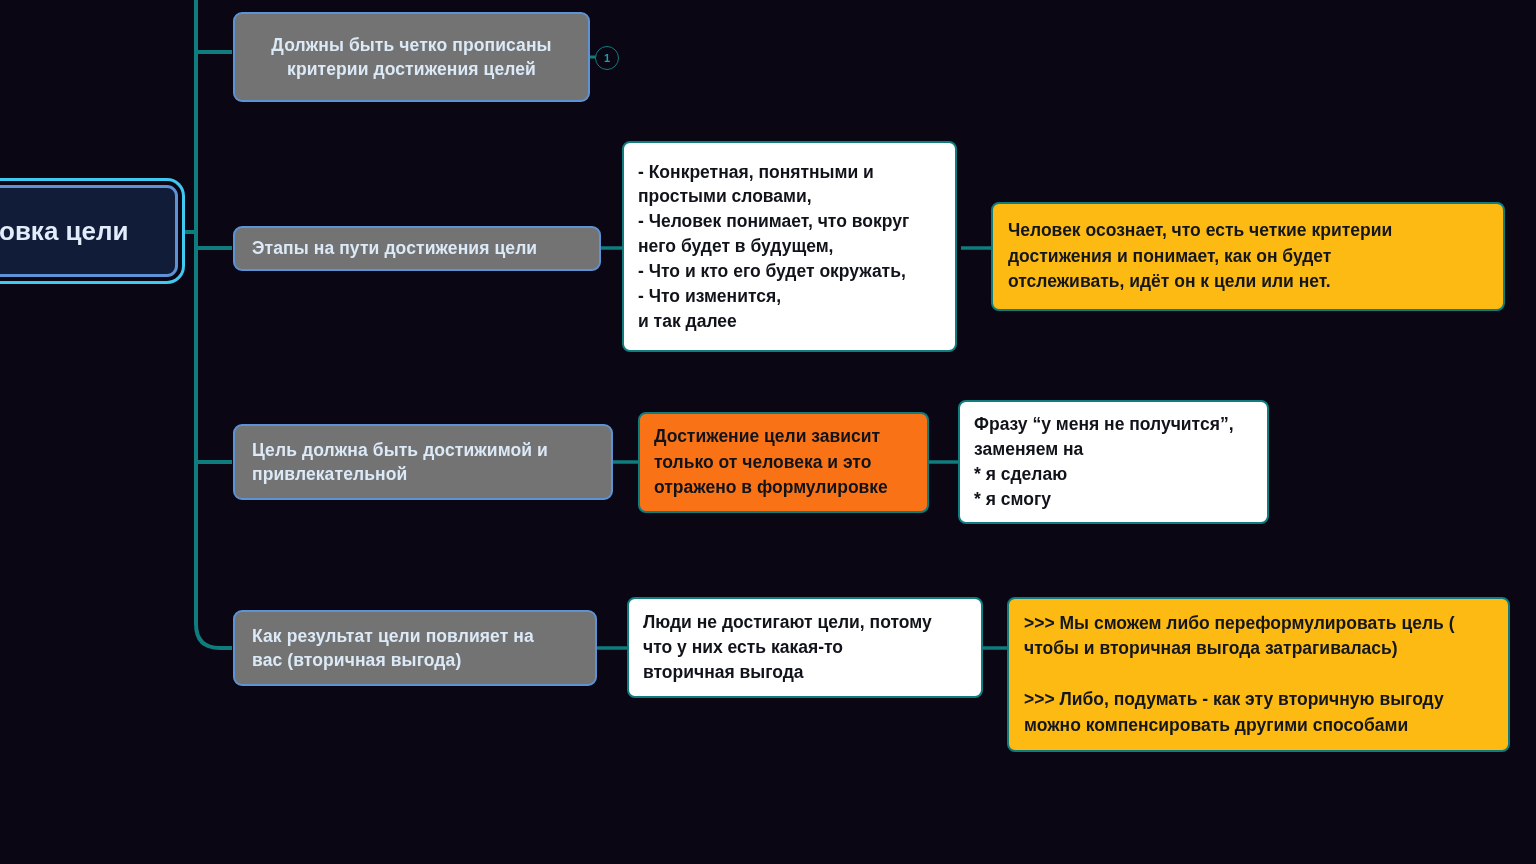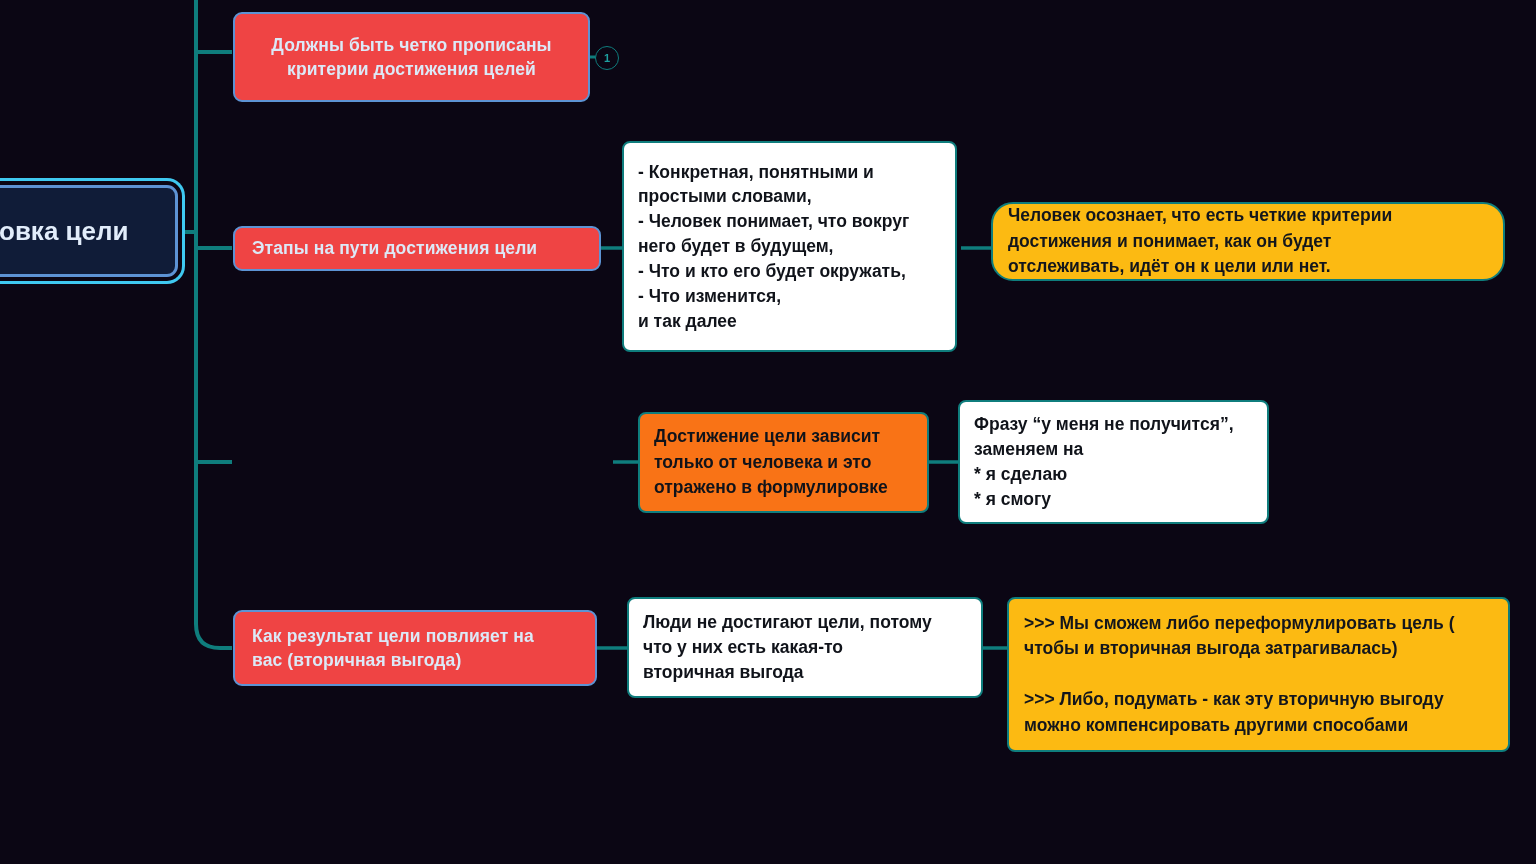--- a/index.html
+++ b/index.html
@@ -44,21 +44,21 @@
     border-radius: 11px;
     color: #e2edfb;
     font-size: 26px;
     font-weight: 700;
     padding: 14px 18px;
     box-shadow: 0 0 0 4px #0b0614, 0 0 0 7px #3fc8f0;
   }
 
   
   .node-branch {
-    background: #ef4444;
+    background: #737373;
     border: 2px solid #5d93d4;
     color: #dce9f7;
     font-size: 17.5px;
     font-weight: 600;
     letter-spacing: 0.1px;
     padding: 11px 17px;
     line-height: 1.38;
   }
   .node-branch.centered .txt { text-align: center; }
 
@@ -169,26 +169,30 @@
   <div class="node node-white" style="left:622px; top:141px; width:335px; height:211px;">
     <span class="txt">- Конкретная, понятными и
 простыми словами,
 - Человек понимает, что вокруг
 него будет в будущем,
 - Что и кто его будет окружать,
 - Что изменится,
 и так далее</span>
   </div>
 
-  <div class="node node-gold" style="left:991px; top:202px; width:514px; height:79px;border-radius:22px;">
+  <div class="node node-gold" style="left:991px; top:202px; width:514px; height:109px;">
     <span class="txt">Человек осознает, что есть четкие критерии
 достижения и понимает, как он будет
 отслеживать, идёт он к цели или нет.</span>
   </div>
 
+  <div class="node node-branch" style="left:233px; top:424px; width:380px; height:76px;">
+    <span class="txt">Цель должна быть достижимой и
+привлекательной</span>
+  </div>
 
   <div class="node node-cyan" style="left:638px; top:412px; width:291px; height:101px;">
     <span class="txt">Достижение цели зависит
 только от человека и это
 отражено в формулировке</span>
   </div>
 
   <div class="node node-white" style="left:958px; top:400px; width:311px; height:124px;">
     <span class="txt">Фразу “у меня не получится”,
 заменяем на

